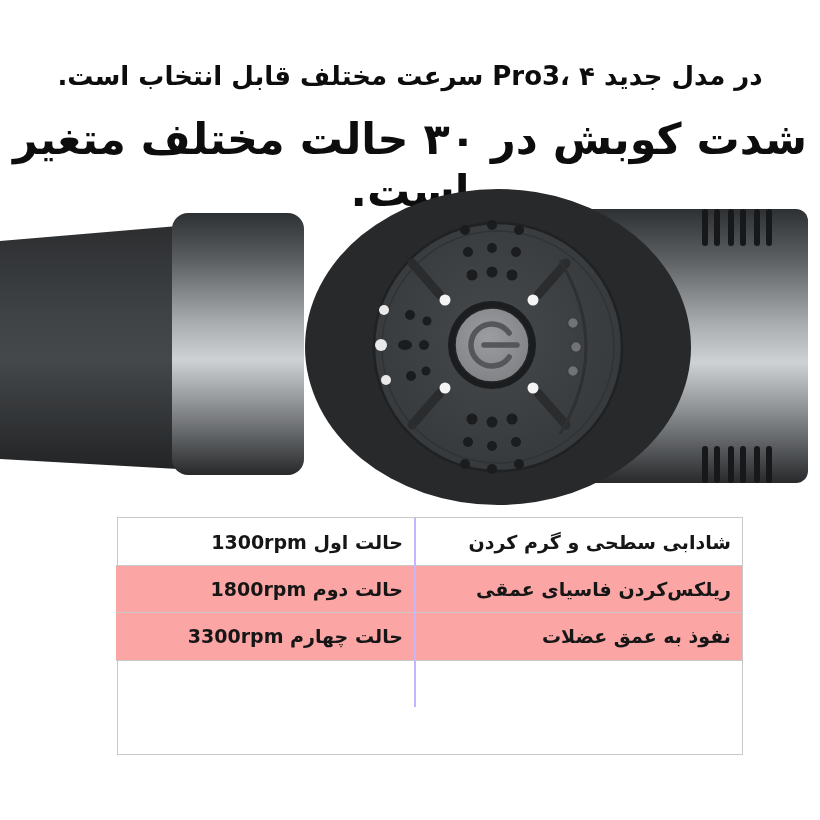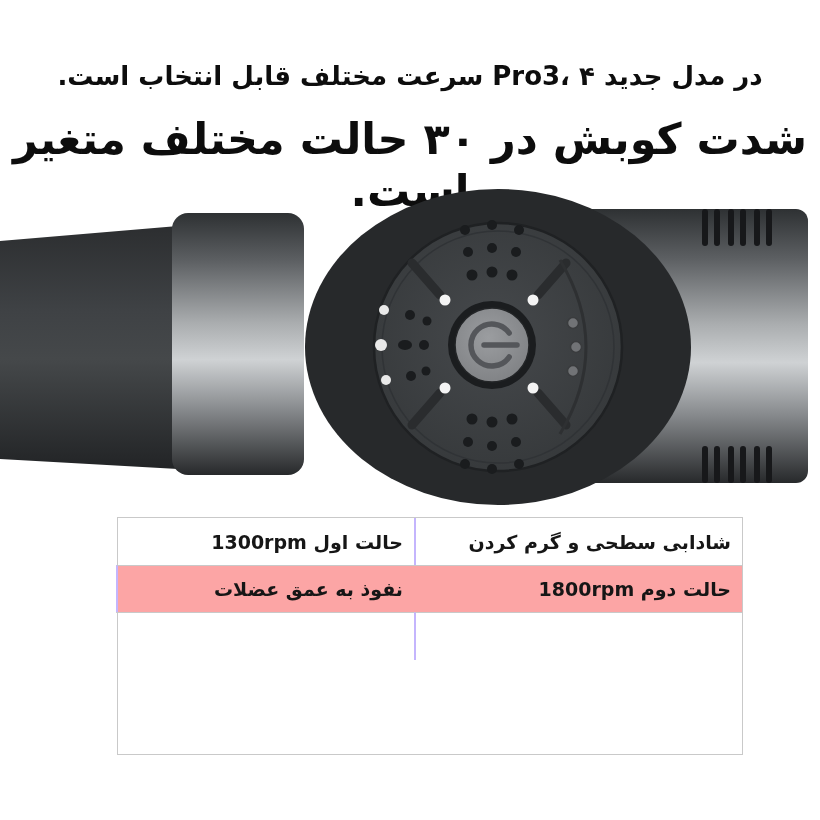--- a/index.html
+++ b/index.html
@@ -157,22 +157,24 @@
           <line x1="484" y1="160" x2="517" y2="160"></line>
         </g>
       </g>
     </svg>
   </div>
 
   <div class="spec-table">
     <div class="cell desc r0">شادابی سطحی و گرم کردن</div>
     <div class="cell mode r0">حالت اول 1300rpm</div>
 
+    <div class="cell desc alt">ریلکس‌کردن فاسیای عمقی</div>
     <div class="cell mode alt">حالت دوم 1800rpm</div>
 
 
     <div class="cell desc alt">نفوذ به عمق عضلات</div>
+    <div class="cell mode alt">حالت چهارم 3300rpm</div>
 
     <div class="cell desc"></div>
     <div class="cell mode"></div>
   </div>
 
 </div>
 
 </body></html>

